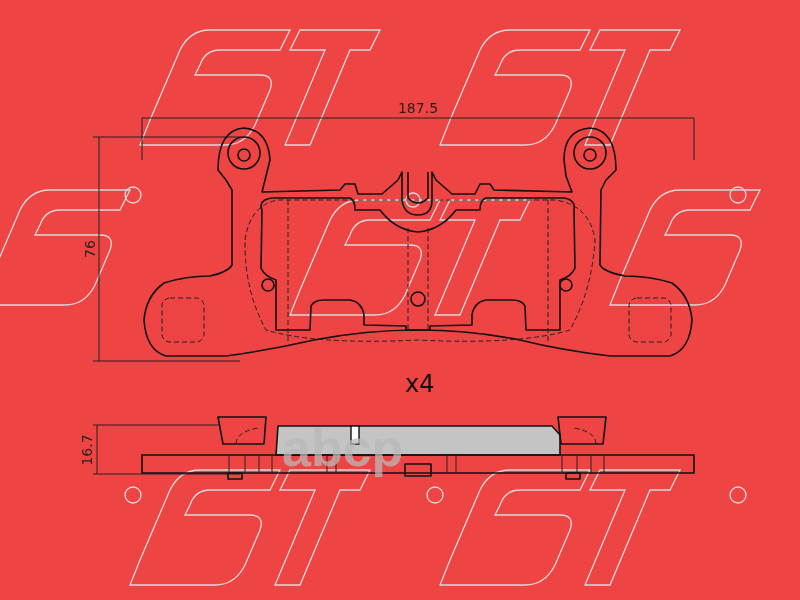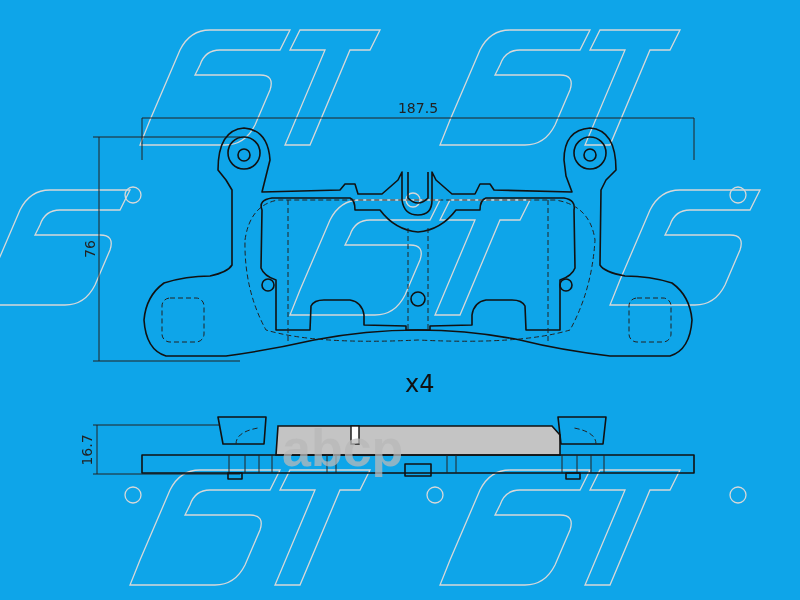--- a/index.html
+++ b/index.html
@@ -1,16 +1,16 @@
 <!DOCTYPE html>
 <html><head>
 <meta charset="utf-8">
 <style>
   html,body{margin:0;padding:0;background:#fff;}
-  #stage{position:relative;width:800px;height:600px;overflow:hidden;background:#0ea5e9;font-family:"Liberation Sans",sans-serif;}
+  #stage{position:relative;width:800px;height:600px;overflow:hidden;background:#ef4444;font-family:"Liberation Sans",sans-serif;}
   svg{position:absolute;left:0;top:0;}
   .wm{fill:none;stroke:#d8d8d8;stroke-width:1.3;}
   .ln{fill:none;stroke:#111;stroke-width:1.6;stroke-linejoin:round;}
   .thin{fill:none;stroke:#222;stroke-width:1;}
   .dash{fill:none;stroke:#222;stroke-width:1;stroke-dasharray:5 3;}
   .dimtxt{font-family:"DejaVu Sans",sans-serif;font-size:14px;fill:#222;}
   .qty{font-family:"DejaVu Sans",sans-serif;font-size:24px;fill:#111;}
   .abcp{font-family:"Liberation Sans",sans-serif;font-size:52px;font-weight:bold;fill:#b9b9b9;opacity:0.75;}
 </style>
 </head>

